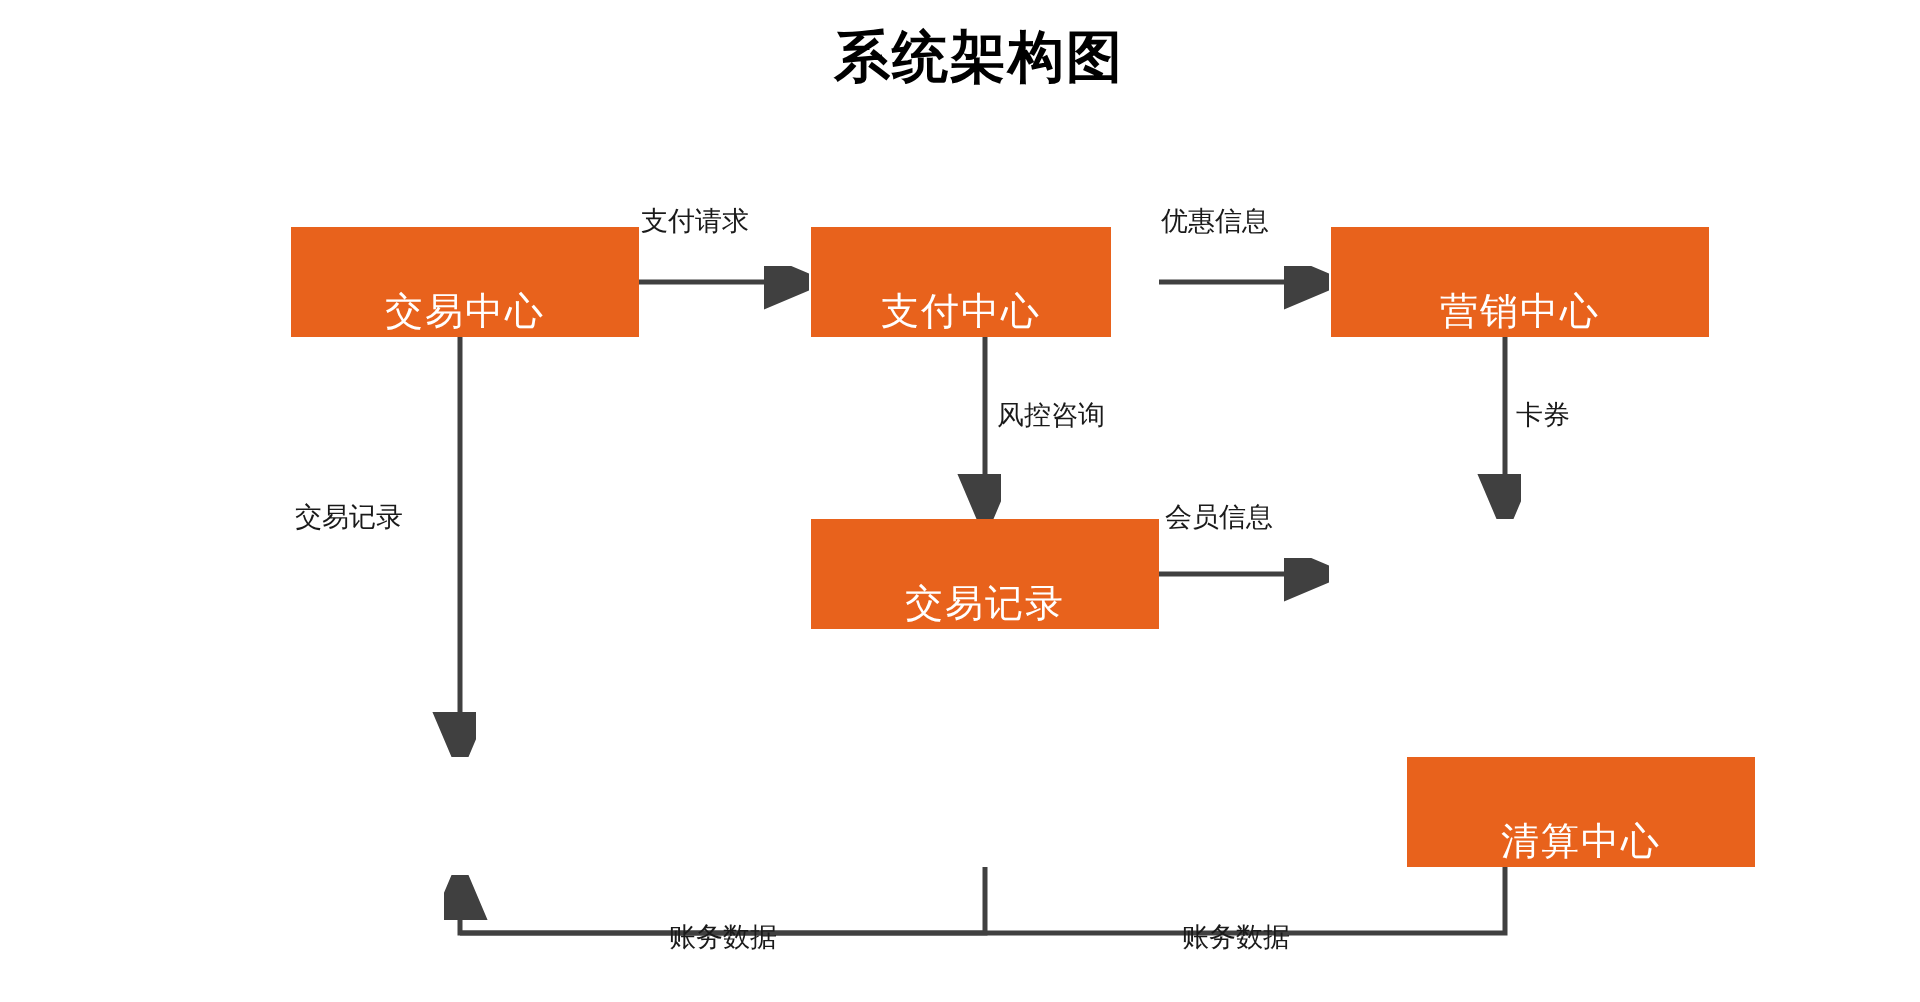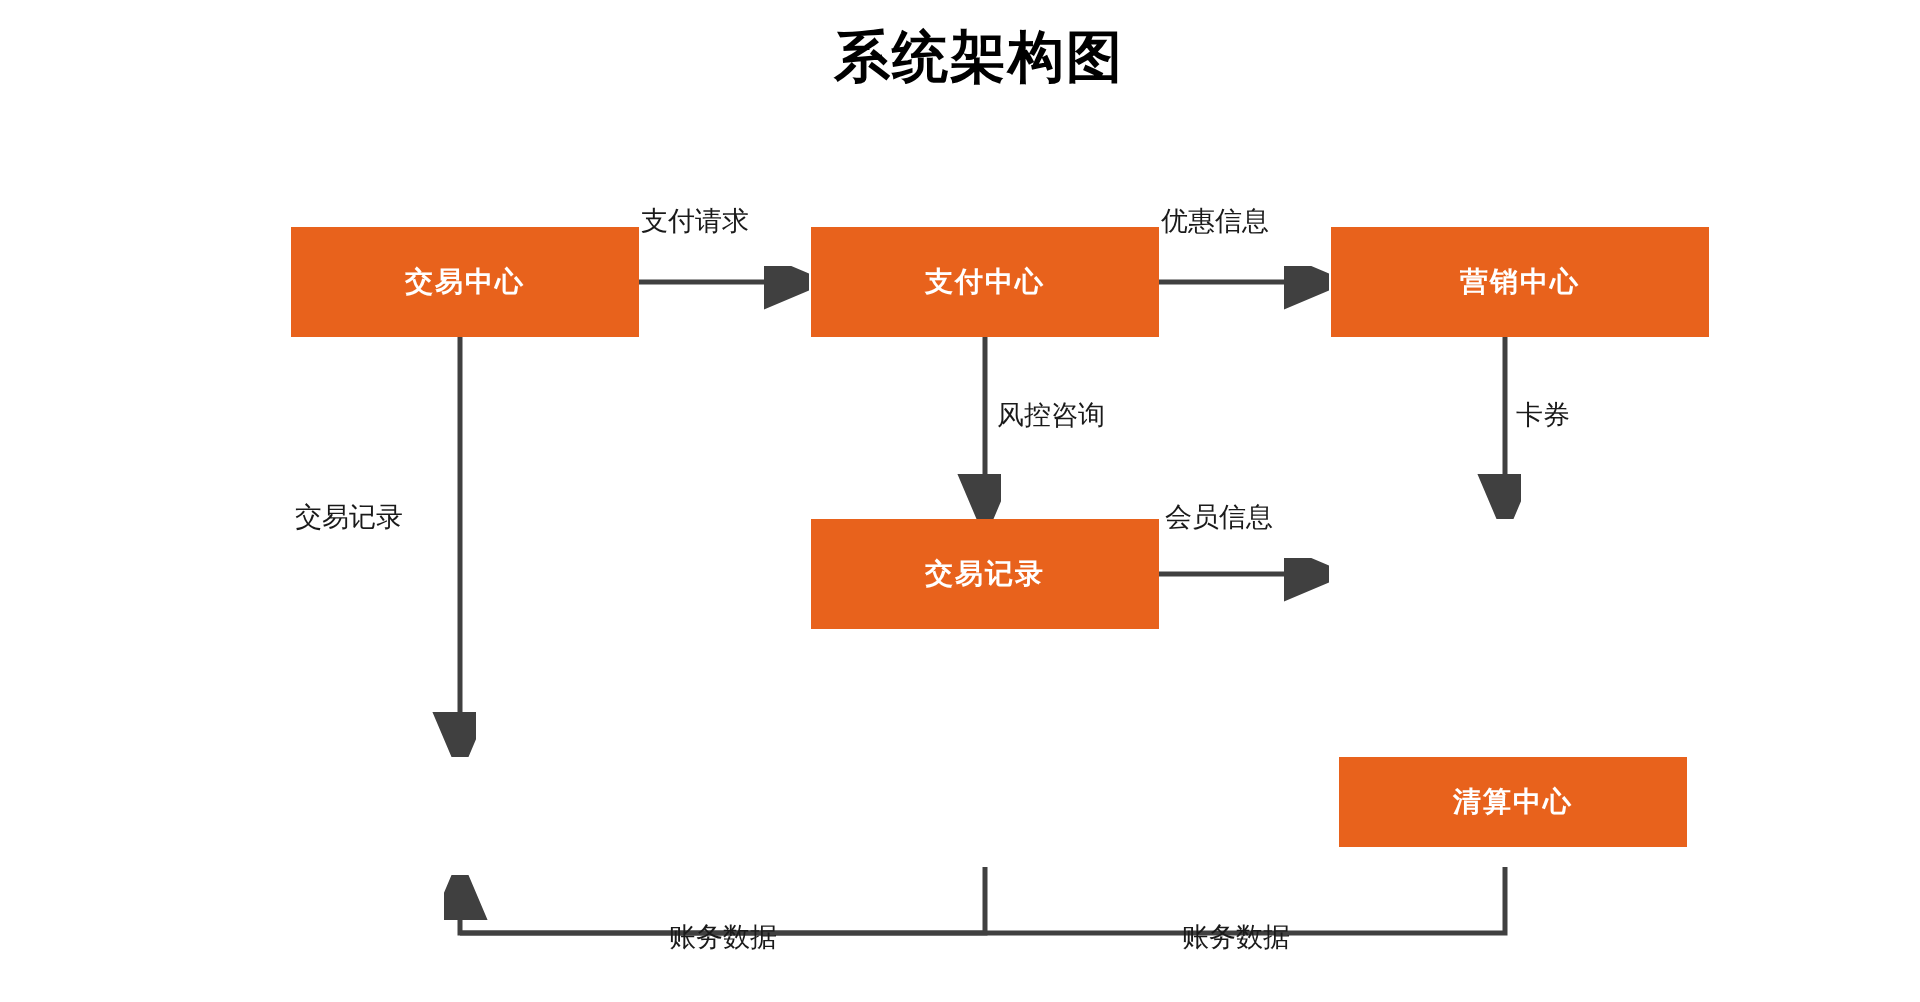--- a/index.html
+++ b/index.html
@@ -30,24 +30,24 @@
     color: #000000;
     letter-spacing: 2px;
     line-height: 70px;
     white-space: nowrap;
   }
   .node {
     position: absolute;
     background: #E8621C;
     color: #ffffff;
     display: flex;
-    align-items: center;
+    align-items: flex-end;
     justify-content: center;
-    font-size: 28px;
-    font-weight: bold;
+    font-size: 38px;
+    font-weight: normal;
     letter-spacing: 2px;
     box-sizing: border-box;
     user-select: none;
   }
   .edge-label {
     position: absolute;
     font-size: 27px;
     color: #1a1a1a;
     white-space: nowrap;
     background: transparent;
@@ -94,30 +94,30 @@
     <path d="M441,337 L441,743" marker-end="url(#arrow)"></path>
 
     <path d="M966,867 L966,933 L441,933 L441,889" marker-end="url(#arrow)"></path>
 
     <path d="M1486,867 L1486,933 L441,933"></path>
   </svg>
 
   <div class="node" style="left:272px; top:227px; width:348px; height:110px;">
     <span>交易中心</span>
   </div>
-  <div class="node" style="left:792px; top:227px; width:348px; height:110px;">
+  <div class="node" style="left:792px; top:227px; width:300px; height:110px;">
     <span>支付中心</span>
   </div>
   <div class="node" style="left:1312px; top:227px; width:378px; height:110px;">
     <span>营销中心</span>
   </div>
   <div class="node" style="left:792px; top:519px; width:348px; height:110px;">
     <span>交易记录</span>
   </div>
-  <div class="node" style="left:1320px; top:757px; width:348px; height:90px;">
+  <div class="node" style="left:1388px; top:757px; width:348px; height:110px;">
     <span>清算中心</span>
   </div>
 
   <div class="edge-label" style="left:622px; top:204px;">支付请求</div>
   <div class="edge-label" style="left:1142px; top:204px;">优惠信息</div>
   <div class="edge-label" style="left:978px; top:398px;">风控咨询</div>
   <div class="edge-label" style="left:1497px; top:398px;">卡券</div>
   <div class="edge-label" style="left:1146px; top:500px;">会员信息</div>
   <div class="edge-label" style="left:276px; top:500px;">交易记录</div>
   <div class="edge-label" style="left:650px; top:920px;">账务数据</div>

